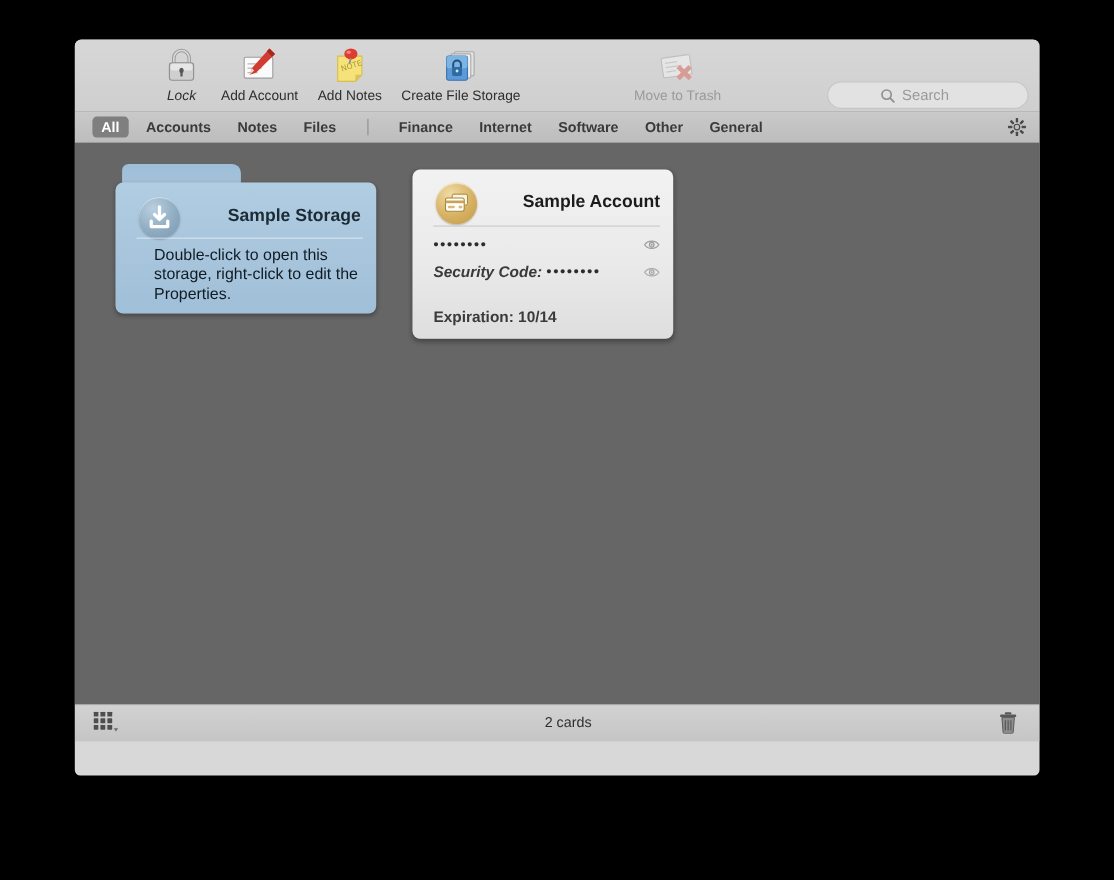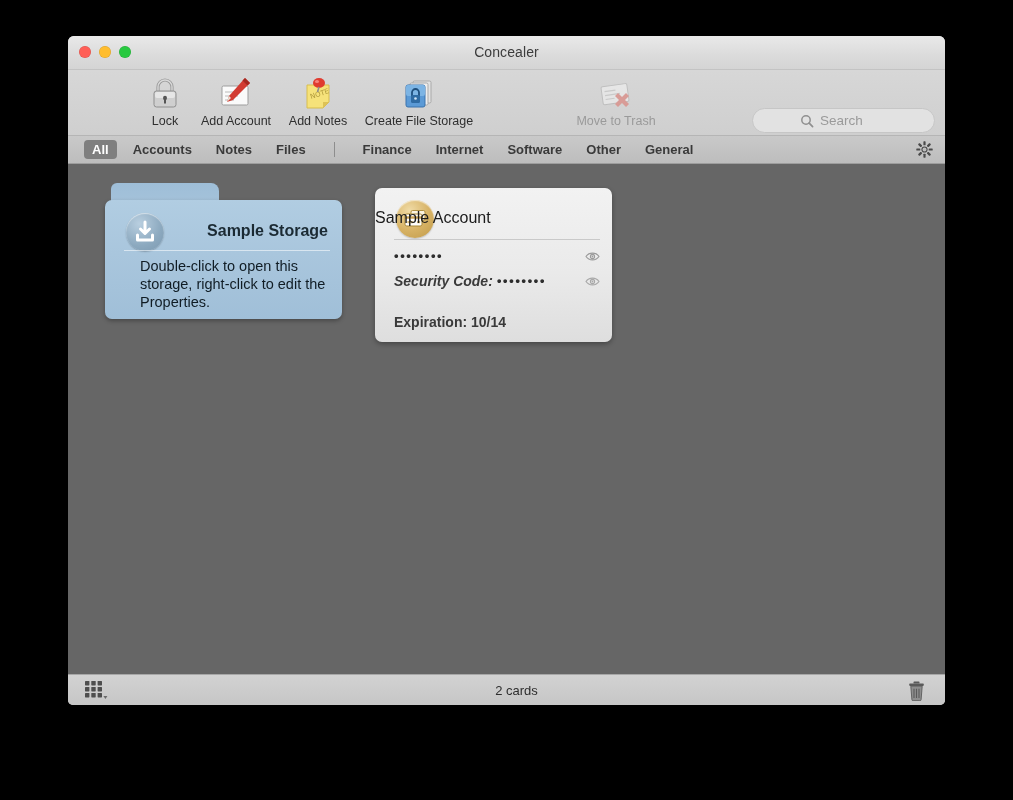--- a/index.html
+++ b/index.html
@@ -249,22 +249,23 @@
     height: 38px;
     border-radius: 50%;
     background: radial-gradient(circle at 36% 28%, #f0dba6 0%, #d6b163 55%, #c09a49 100%);
     box-shadow: inset 0 1px 1px rgba(255,255,255,0.6), 0 1px 1.5px rgba(0,0,0,0.2);
   }
   #account-title {
     position: absolute;
     left: 0;
     right: 12px;
     top: 21px;
+    text-align: right;
     font-size: 16px;
-    font-weight: normal;
+    font-weight: bold;
     color: #1b1b1b;
   }
   #account-rule {
     position: absolute;
     left: 19px;
     right: 12px;
     top: 51px;
     height: 1px;
     background: #c9c9c9;
   }
@@ -319,30 +320,24 @@
     right: 20px;
     top: 6px;
     cursor: default;
   }
 </style>
 </head>
 <body>
 
 <div id="window">
 
-  <div id="titlebar">
-    <div class="traffic" id="tl-close"></div>
-    <div class="traffic" id="tl-min"></div>
-    <div class="traffic" id="tl-max"></div>
-    <div id="window-title">Concealer</div>
-  </div>
 
   <div id="toolbar">
 
-    <div class="tool" style="left:72px; width:50px;">
+    <div class="tool" style="left:72px; width:50px;font-style:italic;">
       <span class="glyph">
         <svg width="40" height="40" viewBox="0 0 40 40">
           <path d="M13 19 v-5 a7 7 0 0 1 14 0 v5" fill="none" stroke="#9a9a9a" stroke-width="3.2"></path>
           <path d="M13 19 v-5 a7 7 0 0 1 14 0 v5" fill="none" stroke="#d9d9d9" stroke-width="1.4"></path>
           <rect x="9" y="18" width="22" height="16" rx="2.5" fill="#cfcfcf" stroke="#8f8f8f" stroke-width="1"></rect>
           <rect x="10" y="19" width="20" height="6" rx="2" fill="#e6e6e6"></rect>
           <ellipse cx="20" cy="25" rx="2" ry="2.3" fill="#555"></ellipse>
           <rect x="19" y="26" width="2" height="4.5" fill="#555"></rect>
         </svg>
       </span>

